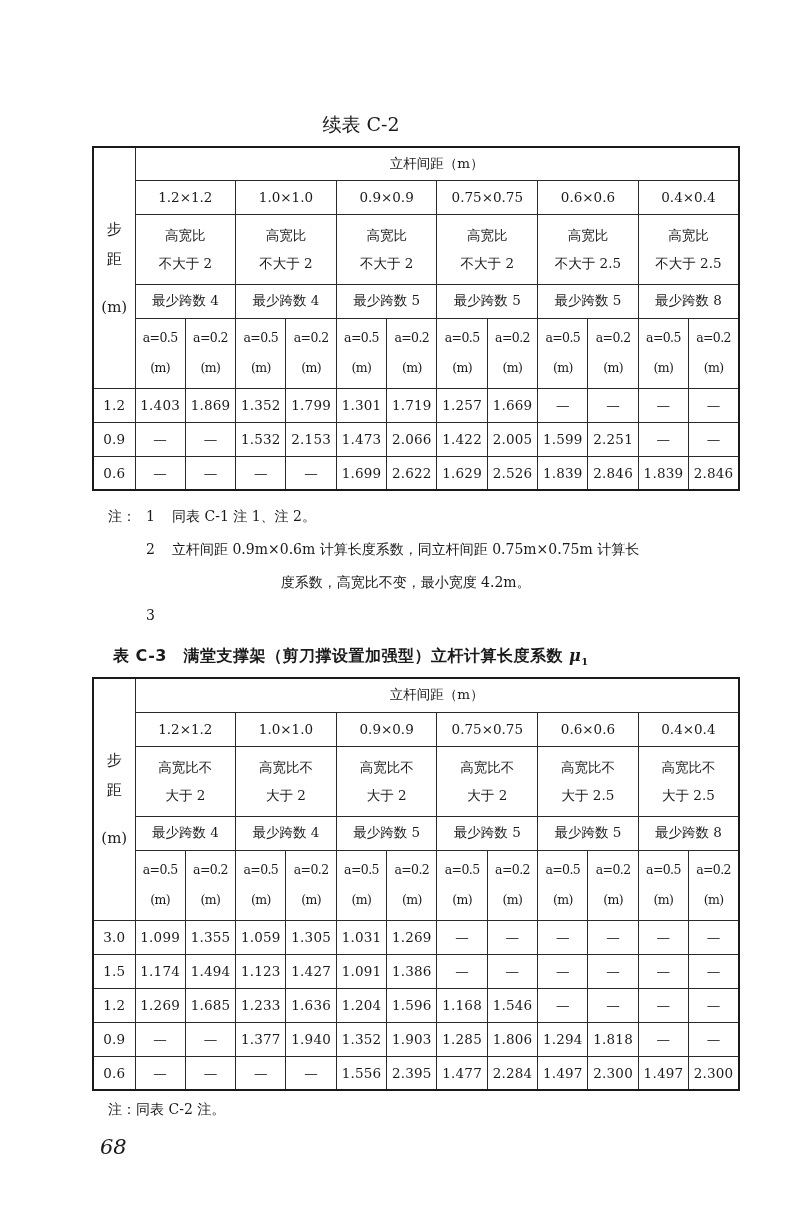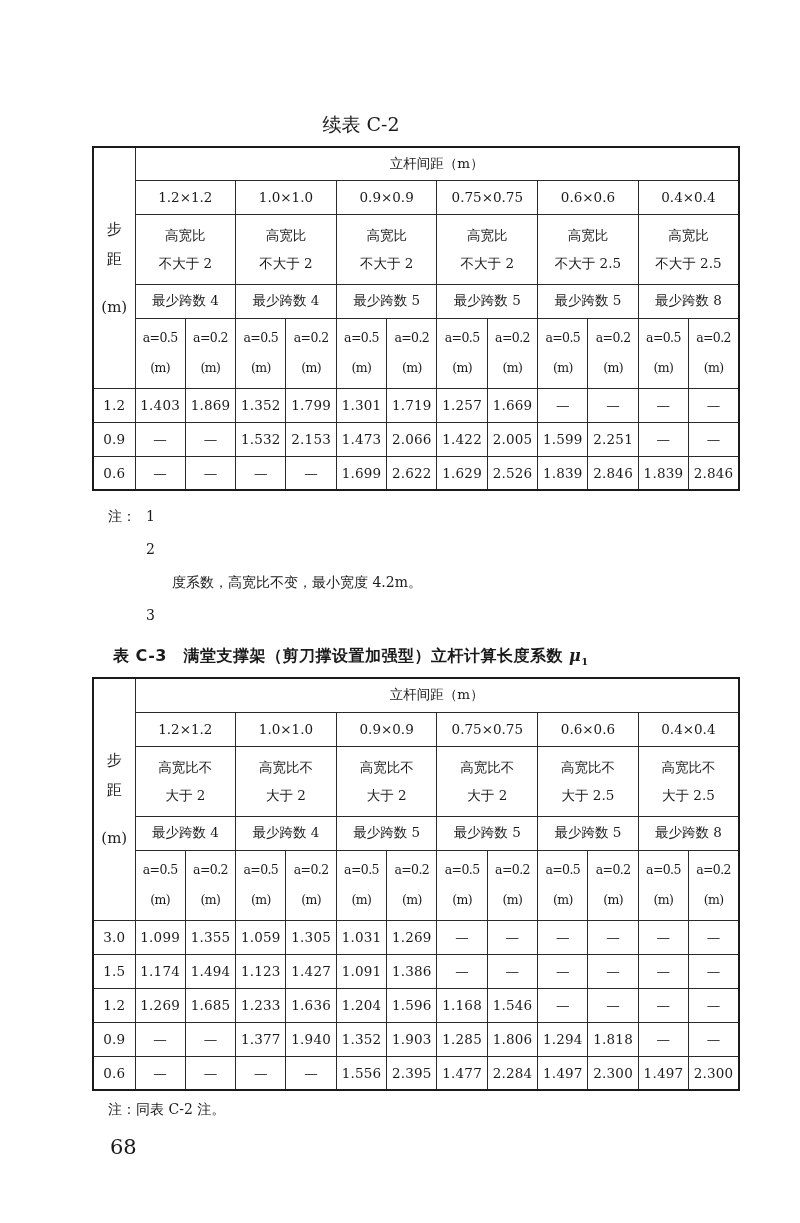--- a/index.html
+++ b/index.html
@@ -33,21 +33,21 @@
   table.spec col.c { width: 50.33px; }
   .stepcol { line-height: 30px; font-size: 15px; }
   .acell { font-size: 12.5px; letter-spacing: -0.6px; line-height: 30px; }
   .num { font-size: 13.5px; letter-spacing: 0.2px; }
   .notes { position: absolute; left: 108px; font-size: 14px; line-height: 33px; }
   .notes .row { display: flex; }
   .notes .lbl { width: 38px; }
   .notes .n { width: 26px; }
   .notes .indent { padding-left: 64px; text-align: center; }
   .pageno {
-    position: absolute; left: 110px; top: 1135px; font-size: 21px; 
+    position: absolute; left: 100px; top: 1135px; font-size: 21px; font-style: italic;
   }
 </style>
 </head>
 <body>
 
 <div class="caption">续表 C-2</div>
 
 <table class="spec" id="t2" style="top:146px;">
   <colgroup>
       <col class="first">
@@ -213,24 +213,26 @@
         <td class="num">1.839</td>
         <td class="num">2.846</td>
       </tr>
     </tbody>
 </table>
 
 <div class="notes" style="top:500px;">
   <div class="row">
     <span class="lbl">注：</span>
     <span class="n">1</span>
+    <span>同表 C-1 注 1、注 2。</span>
   </div>
   <div class="row">
     <span class="lbl"></span>
     <span class="n">2</span>
+    <span>立杆间距 0.9m×0.6m 计算长度系数，同立杆间距 0.75m×0.75m 计算长</span>
   </div>
   <div class="indent">度系数，高宽比不变，最小宽度 4.2m。</div>
   <div class="row">
     <span class="lbl"></span>
     <span class="n">3</span>
   </div>
 </div>
 
 <div class="caption2">
   <span>表 C-3　满堂支撑架（剪刀撑设置加强型）立杆计算长度系数</span>

